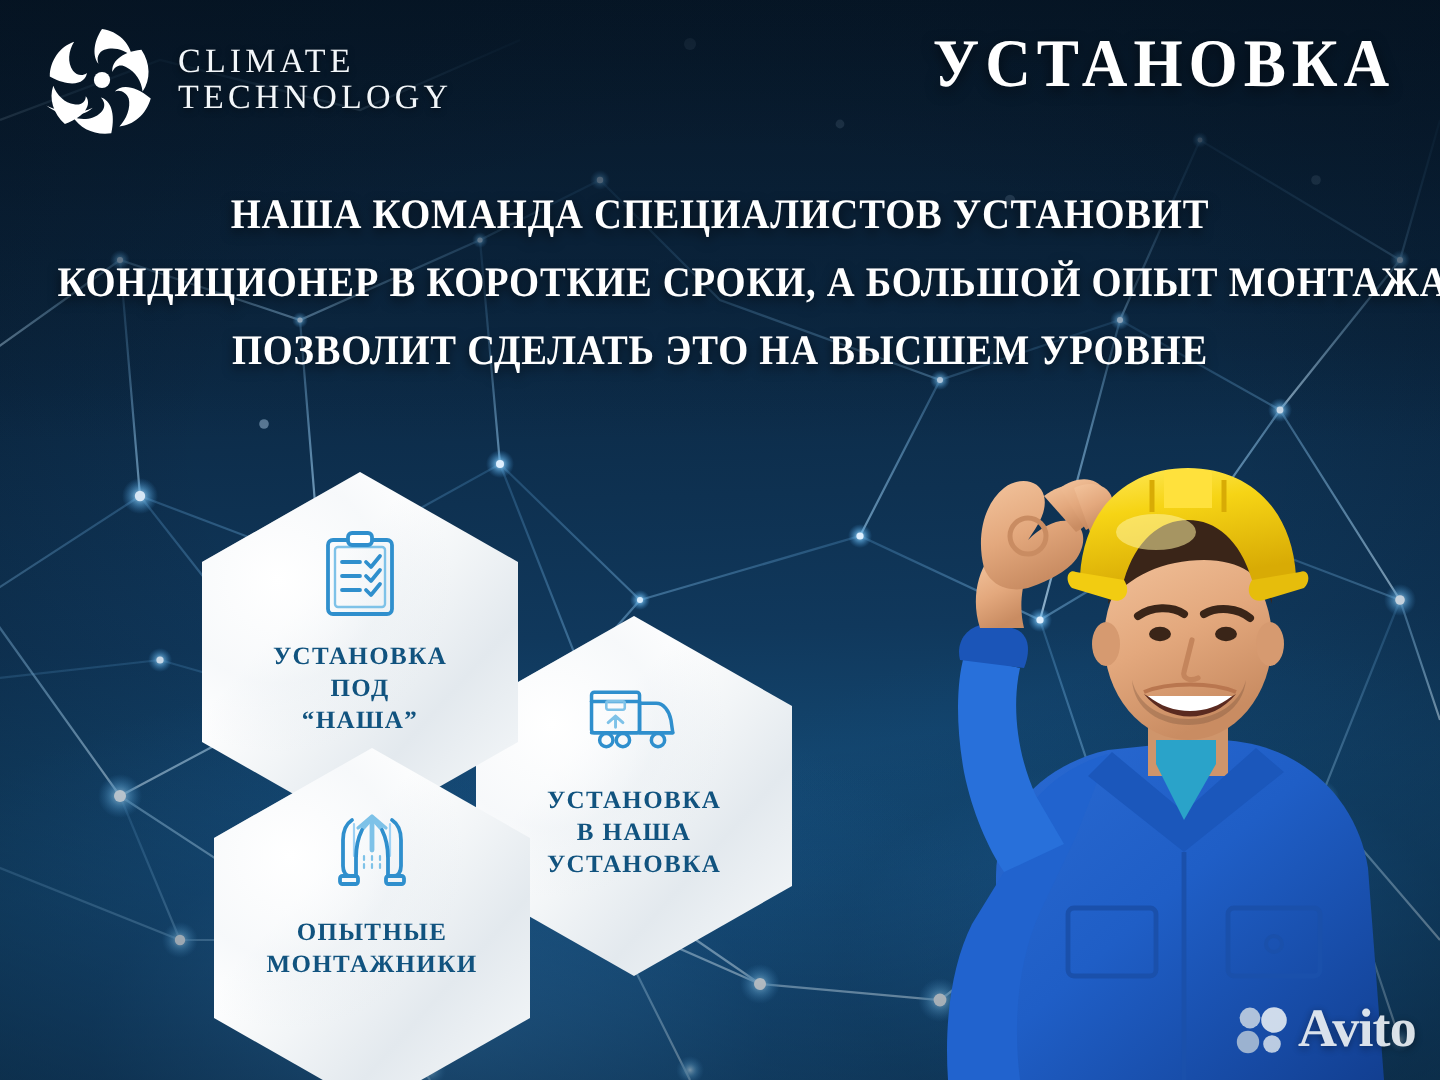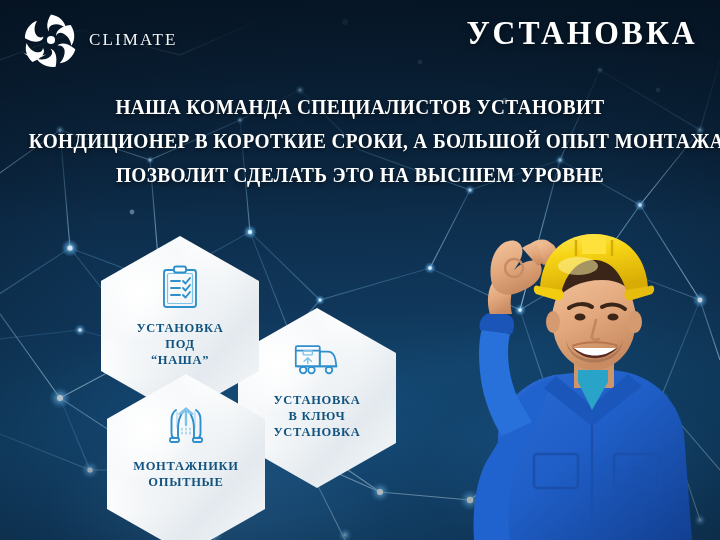--- a/index.html
+++ b/index.html
@@ -257,20 +257,21 @@
         <path d="M92 66 C88 80 77 89 65 90 C71 84 75 74 73 66 C71 61 66 58 61 60 C66 54 78 54 92 66 Z"></path>
         <path d="M58 96 C44 98 31 92 25 82 C33 85 43 84 49 78 C53 74 53 69 49 65 C57 67 62 78 58 96 Z"></path>
         <path d="M18 88 C8 79 4 66 8 55 C11 63 18 70 26 71 C32 72 36 69 36 64 C41 70 37 81 18 88 Z"></path>
         <path d="M5 47 C5 33 14 21 26 17 C21 25 20 35 25 42 C28 46 33 47 37 44 C36 52 25 58 5 47 Z"></path>
         <path d="M2 72 C14 78 30 80 42 74 C33 82 18 84 2 72 Z"></path>
         <circle cx="50" cy="50" r="7"></circle>
       </g>
     </svg>
     <div class="logo-text">
       <span class="l1">CLIMATE</span>
+      <span class="l2">TECHNOLOGY</span>
     </div>
   </div>
 
   <div class="page-title">УСТАНОВКА</div>
 
   <div class="headline">
     <span>НАША КОМАНДА СПЕЦИАЛИСТОВ УСТАНОВИТ</span>
     <span>КОНДИЦИОНЕР В КОРОТКИЕ СРОКИ, А БОЛЬШОЙ ОПЫТ МОНТАЖА</span>
     <span>ПОЗВОЛИТ  СДЕЛАТЬ ЭТО НА ВЫСШЕМ УРОВНЕ</span>
   </div>
@@ -305,21 +306,21 @@
         <path d="M16 27 L16 21 M16 21 L12 24.5 M16 21 L20 24.5" stroke="#7ec2e8" stroke-width="1.6"></path>
         <path d="M29 14 L38 14 C42 14 45 18 46 23 L47 30 L29 30 Z"></path>
         <line x1="3" y1="30" x2="47" y2="30"></line>
         <circle cx="11" cy="34" r="3.6"></circle>
         <circle cx="20" cy="34" r="3.6"></circle>
         <circle cx="39" cy="34" r="3.6"></circle>
       </g>
     </svg>
     <div class="hex-label">
       <span>УСТАНОВКА</span>
-      <span>В КЛЮЧ</span>
+      <span>В НАША</span>
       <span>УСТАНОВКА</span>
     </div>
   </div>
 
   <div class="hex hex-3">
     <svg class="hex-icon" viewBox="0 0 48 44" xmlns="http://www.w3.org/2000/svg">
       <g fill="none" stroke="#2f8fcd" stroke-width="1.9" stroke-linecap="round" stroke-linejoin="round">
         <path d="M17 5 L24 -1 L31 5" stroke="#7ec2e8" stroke-width="1.6" transform="translate(0,6)"></path>
         <path d="M24 6 L24 22" stroke="#7ec2e8" stroke-width="2.4"></path>
         <path d="M19.5 11 L24 6 L28.5 11" stroke="#7ec2e8" stroke-width="2.2"></path>
@@ -332,22 +333,22 @@
             <line x1="24" y1="29" x2="24" y2="31"></line>
             <line x1="28" y1="29" x2="28" y2="31"></line>
         </g>
         <path d="M14 7 C11 9 9.5 13 9.5 17 L9.5 30 C9.5 33 11 35 13 35 L16 35 L16 26 C16 21 17 16 19 12"></path>
         <path d="M34 7 C37 9 38.5 13 38.5 17 L38.5 30 C38.5 33 37 35 35 35 L32 35 L32 26 C32 21 31 16 29 12"></path>
         <rect x="8" y="35" width="9" height="4" rx="1.2"></rect>
         <rect x="31" y="35" width="9" height="4" rx="1.2"></rect>
       </g>
     </svg>
     <div class="hex-label">
+      <span>ОПЫТНЫЕ</span>
       <span>МОНТАЖНИКИ</span>
-      <span>ОПЫТНЫЕ</span>
     </div>
   </div>
 
   <svg class="person" viewBox="0 0 320 330" xmlns="http://www.w3.org/2000/svg">
     <defs>
       <linearGradient id="suitG" x1="0" y1="0" x2="1" y2="1">
         <stop offset="0%" stop-color="#2a6ad2"></stop>
         <stop offset="45%" stop-color="#1f5ec6"></stop>
         <stop offset="100%" stop-color="#123f91"></stop>
       </linearGradient>
@@ -415,14 +416,23 @@
     <path d="M176 26 C180 24 196 24 200 26 L200 44 L176 44 Z" fill="#ffe13c"></path>
     <path d="M170 30 L170 46 M206 30 L206 46" stroke="#d8ab05" stroke-width="2.5"></path>
     <ellipse cx="172" cy="56" rx="20" ry="9" fill="#fff3a0" opacity=".55"></ellipse>
 
     <rect x="128" y="244" width="44" height="34" rx="3" fill="none" stroke="#1a50ab" stroke-width="2.4"></rect>
     <rect x="208" y="244" width="46" height="34" rx="3" fill="none" stroke="#1a50ab" stroke-width="2.4"></rect>
     <circle cx="231" cy="262" r="4" fill="none" stroke="#1a50ab" stroke-width="2"></circle>
     <path d="M186 216 L186 330" stroke="#1a50ab" stroke-width="2.4"></path>
   </svg>
 
+  <div class="avito">
+    <svg width="26" height="26" viewBox="0 0 26 26" xmlns="http://www.w3.org/2000/svg">
+      <circle cx="7" cy="7" r="5.2" fill="#d8e2e9" opacity=".85"></circle>
+      <circle cx="19" cy="8" r="6.4" fill="#eef3f6" opacity=".92"></circle>
+      <circle cx="6" cy="19" r="5.6" fill="#c9d6df" opacity=".8"></circle>
+      <circle cx="18" cy="20" r="4.4" fill="#e6edf2" opacity=".85"></circle>
+    </svg>
+    <span class="avito-word">Avito</span>
+  </div>
 
 </div>
 
 </body></html>

